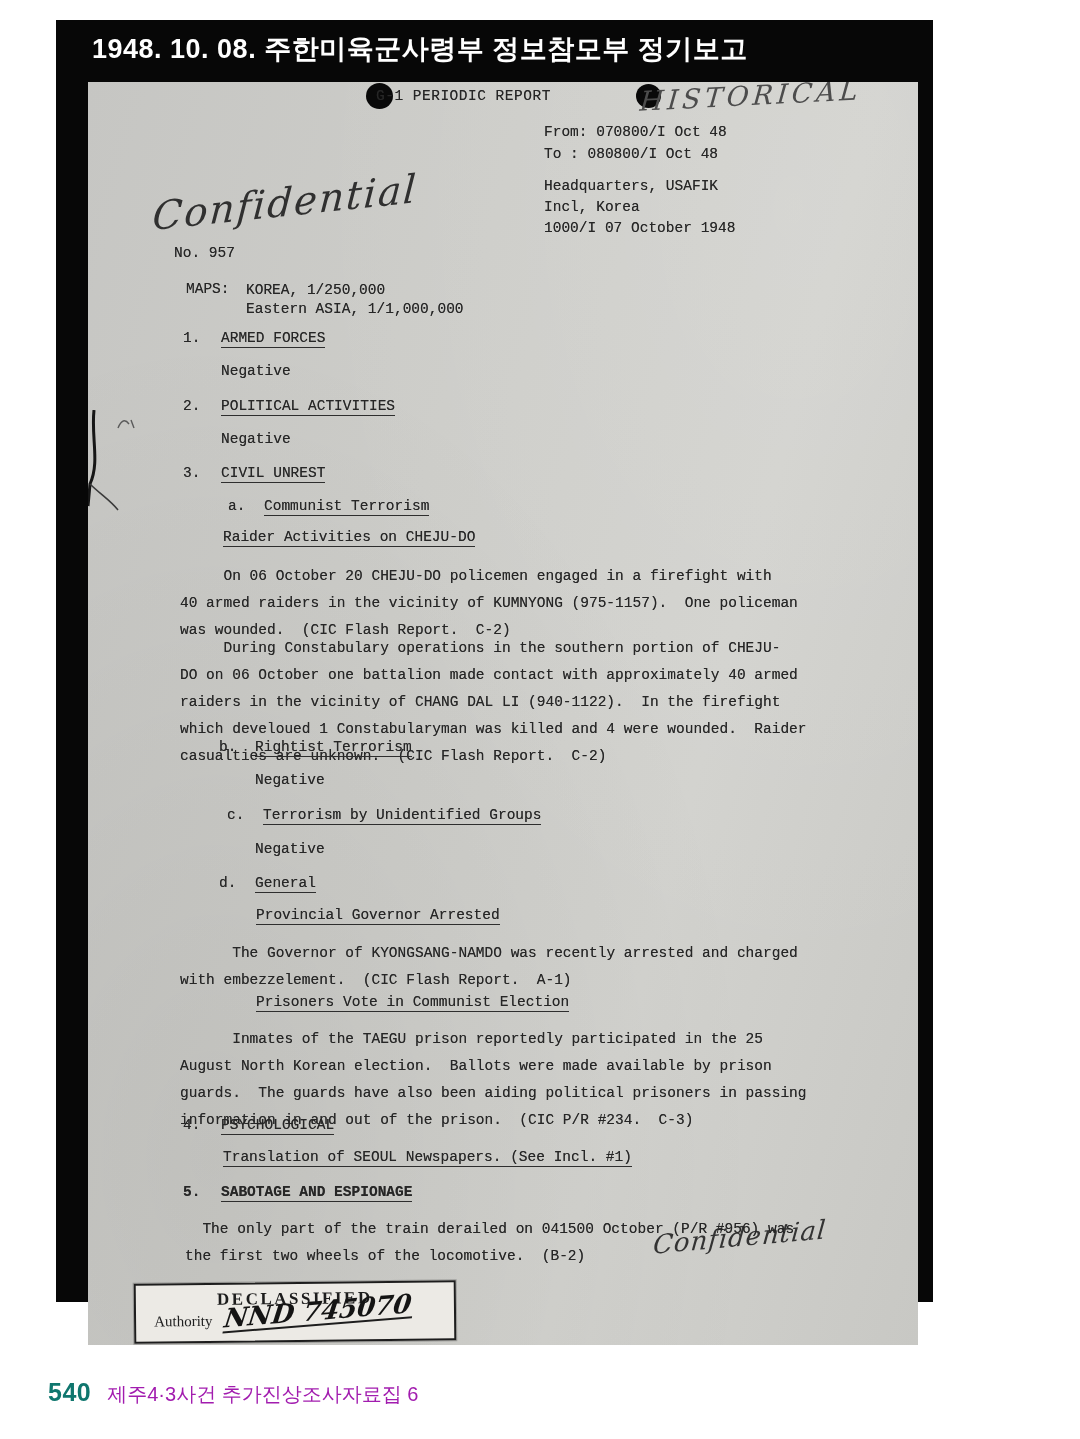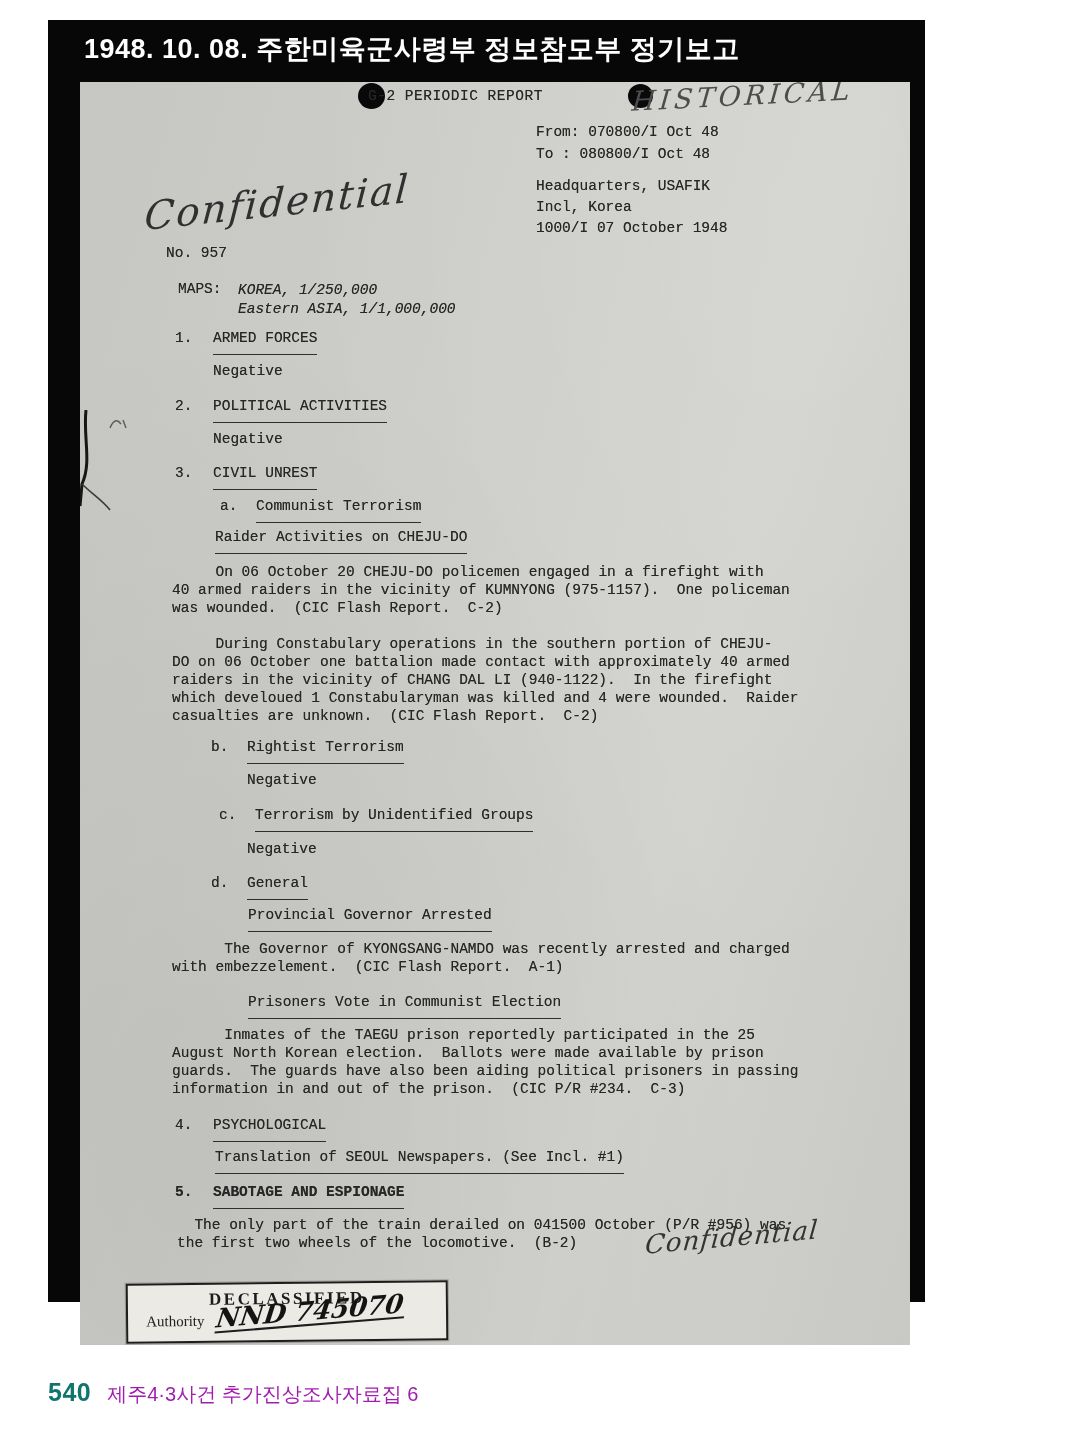--- a/index.html
+++ b/index.html
@@ -5,21 +5,21 @@
   * { box-sizing: border-box; }
   html,body { margin:0; padding:0; }
   body {
     width:1080px; height:1439px;
     background:#ffffff;
     position:relative;
     font-family:"Liberation Sans", sans-serif;
     overflow:hidden;
   }
   .scan {
-    position:absolute; left:48px; top:20px;
+    position:absolute; left:56px; top:20px;
     width:877px; height:1282px;
     background:#070707;
   }
   .banner-text {
     position:absolute; left:36px; top:11px;
     color:#ffffff; font-size:27px; font-weight:700;
     letter-spacing:0.5px; white-space:nowrap;
     font-family:"Liberation Sans", sans-serif;
   }
   .paper {
@@ -27,23 +27,23 @@
     width:830px; height:1263px;
     background:
       radial-gradient(ellipse at 15% 85%, rgba(0,0,0,0.06), rgba(0,0,0,0) 55%),
       radial-gradient(ellipse at 85% 10%, rgba(255,255,255,0.10), rgba(255,255,255,0) 50%),
       linear-gradient(105deg, #c6c6c3 0%, #cdcdc9 38%, #d2d2ce 68%, #c8c8c4 100%);
     font-family:"Liberation Mono", monospace;
     font-size:14.5px; color:#262626;
     overflow:hidden;
   }
   .typed { position:absolute; white-space:nowrap; text-shadow:0 0 0.6px rgba(45,45,45,0.65); }
-  .para  { position:absolute; white-space:pre-wrap; line-height:18px; width:680px;
+  .para  { position:absolute; white-space:pre-wrap; line-height:27px; width:680px;
            text-shadow:0 0 0.6px rgba(45,45,45,0.65); }
-  .u { border-bottom:1.5px solid #2e2e2e; padding-bottom:8px; }
+  .u { border-bottom:1.5px solid #2e2e2e; padding-bottom:1px; }
   .num { display:inline-block; width:38px; }
   .letter { display:inline-block; width:36px; }
   .punch { position:absolute; background:#090909; border-radius:50%; }
   .hand {
     position:absolute;
     font-family:"DejaVu Serif", serif;
     font-style:italic; white-space:nowrap;
   }
   .hand-historical { color:#4c4c4c; font-size:27px; letter-spacing:4px; transform:rotate(-3deg) skewX(-8deg); }
   .hand-conf-top   { color:#303030; font-size:39px; letter-spacing:2px; transform:rotate(-6deg) skewX(-10deg); }
@@ -95,33 +95,33 @@
 
   <div class="paper">
 
     <div class="punch" style="left:278px; top:1px; width:27px; height:26px;"></div>
     <div class="punch" style="left:548px; top:2px; width:25px; height:24px;"></div>
 
     <div class="hand hand-historical" style="left:552px; top:-2px;">HISTORICAL</div>
     <div class="hand hand-conf-top" style="left:64px; top:98px;">Confidential</div>
     <div class="hand hand-conf-bot" style="left:565px; top:1140px;">Confidential</div>
 
-    <div class="typed" style="left:288px; top:6px; letter-spacing:0.5px;">G-2 PERIODIC REPORT</div>
+    <div class="typed" style="left:288px; top:6px; letter-spacing:0.5px;">G-1 PERIODIC REPORT</div>
 
     <div class="typed" style="left:456px; top:42px;">From:  070800/I Oct 48</div>
     <div class="typed" style="left:456px; top:64px;">To  :  080800/I Oct 48</div>
 
     <div class="typed" style="left:456px; top:96px;">Headquarters, USAFIK</div>
     <div class="typed" style="left:456px; top:117px;">Incl, Korea</div>
     <div class="typed" style="left:456px; top:138px;">1000/I 07 October 1948</div>
 
     <div class="typed" style="left:86px; top:163px;">No. 957</div>
 
     <div class="typed" style="left:98px; top:199px;">
-      <span style="display:inline-block; width:60px; vertical-align:top;">MAPS:</span><span style="display:inline-block; vertical-align:top;font-style:italic;"><span style="display:block; line-height:19px;">KOREA, 1/250,000</span><span style="display:block; line-height:19px;">Eastern ASIA, 1/1,000,000</span></span>
+      <span style="display:inline-block; width:60px; vertical-align:top;">MAPS:</span><span style="display:inline-block; vertical-align:top;"><span style="display:block; line-height:19px;">KOREA, 1/250,000</span><span style="display:block; line-height:19px;">Eastern ASIA, 1/1,000,000</span></span>
     </div>
 
     <div class="typed" style="left:95px; top:248px;">
       <span class="num">1.</span><span class="u">ARMED FORCES</span>
     </div>
     <div class="typed" style="left:133px; top:281px;">Negative</div>
 
     <div class="typed" style="left:95px; top:316px;">
       <span class="num">2.</span><span class="u">POLITICAL ACTIVITIES</span>
     </div>

